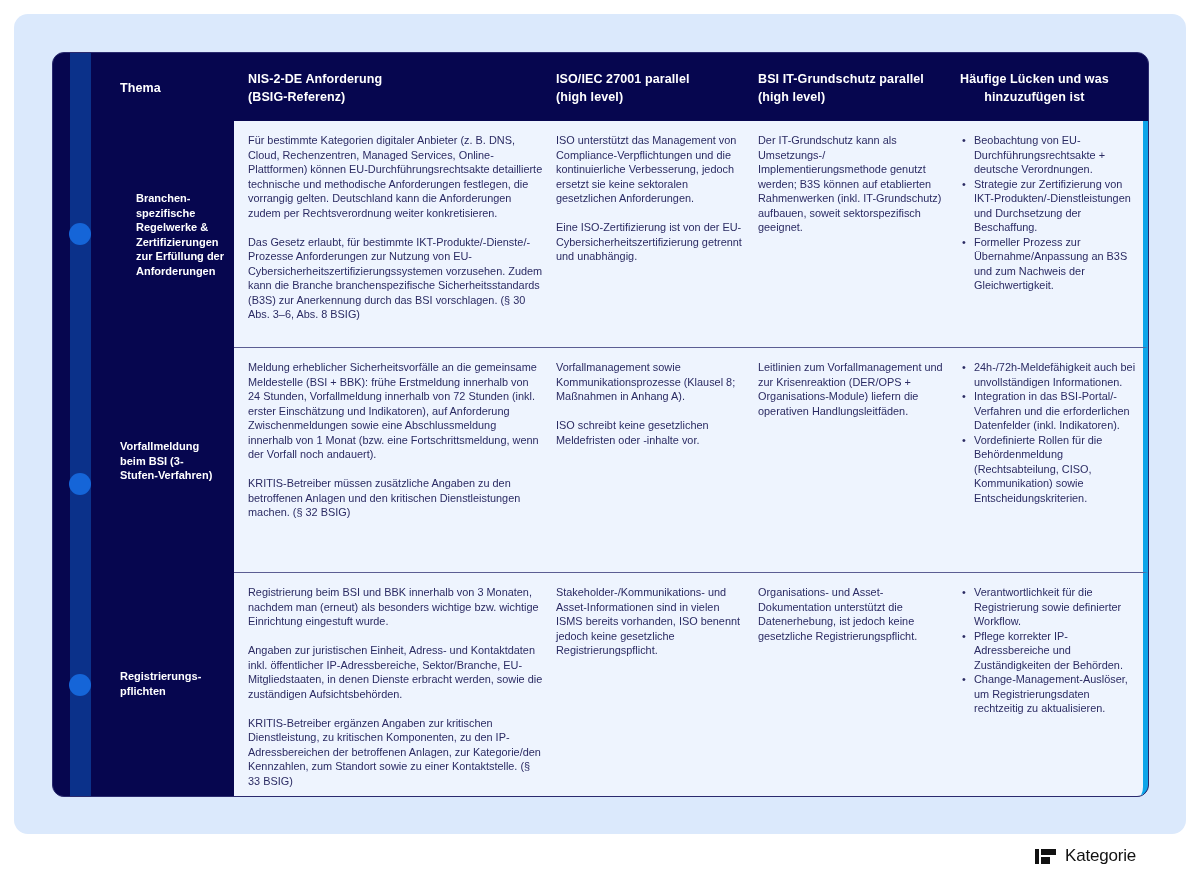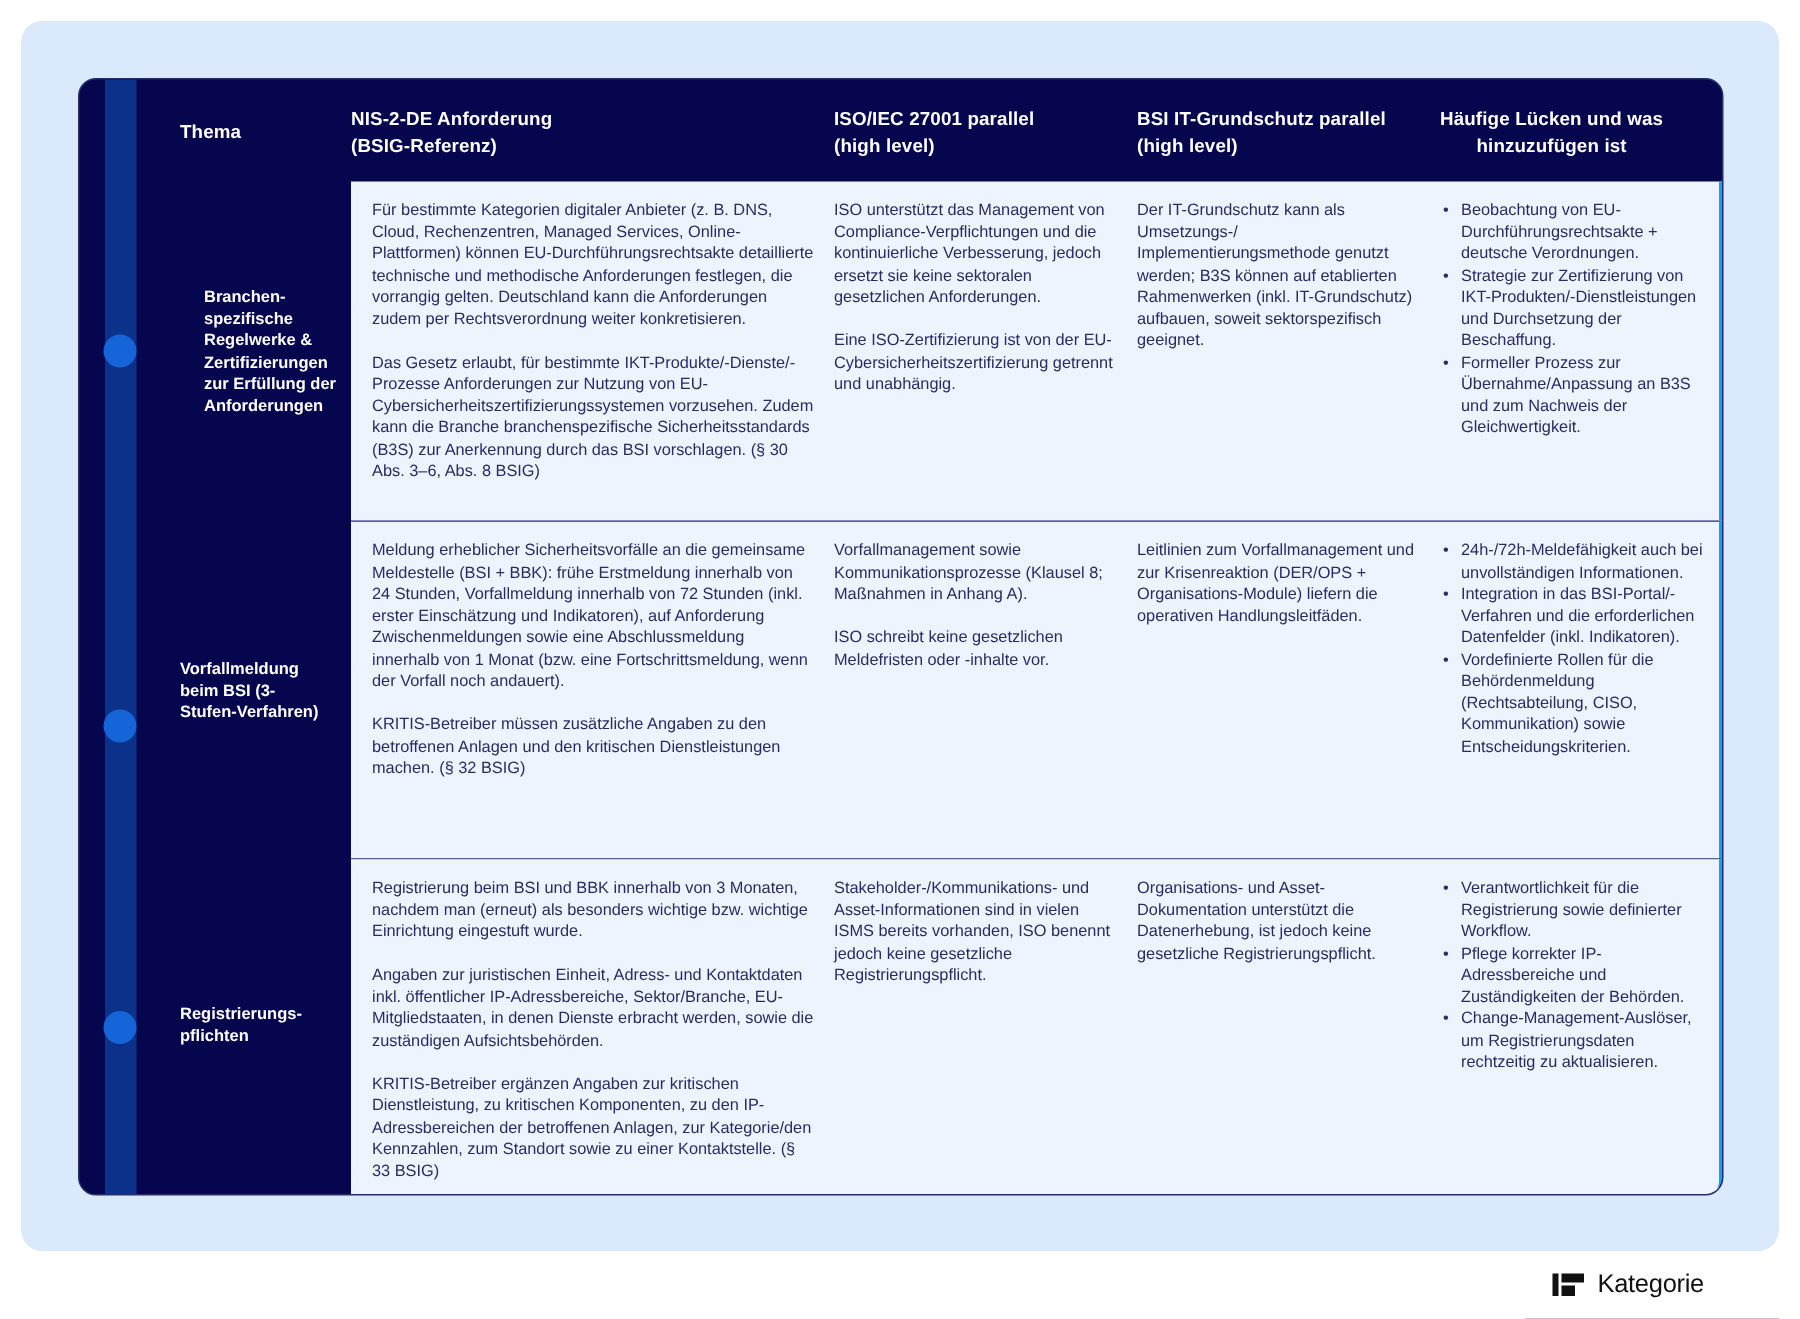--- a/index.html
+++ b/index.html
@@ -35,21 +35,21 @@
   .row {
     position: absolute; left: 0; width: 100%;
   }
   .thema {
     position: absolute; left: 67px; width: 110px; color: #ffffff; font-weight: bold;
     font-size: 11px; line-height: 14.5px;
   }
   .row-body {
     position: absolute; left: 181px; right: 0; top: 0; bottom: 0;
     background: #eef4fe;
-    border-right: 2px solid #0ea5e9;
+    border-right: 5px solid #0ea5e9;
   }
   .row-body.sep { border-top: 1px solid #5b5d93; }
   .cell {
     position: absolute; top: 12px; color: #2b2b63; font-size: 10.9px; line-height: 14.5px;
   }
   .cell p { white-space: pre-line; }
   .cell p + p { margin-top: 14.5px; }
   .cell ul { list-style: none; }
   .cell li { position: relative; padding-left: 14px; white-space: pre-line; }
   .cell li::before {
@@ -75,21 +75,21 @@
 
 <div class="outer-panel"></div>
 
 <div class="table-card">
   <div class="timeline-bar"></div>
 
   <div class="header-row">
     <div class="hcell" style="left:67px; top:26px;">
       <span class="line">Thema</span>
     </div>
-    <div class="hcell" style="left:181px;">
+    <div class="hcell" style="left:195px;">
       <span class="line">NIS-2-DE Anforderung</span>
       <span class="line">(BSIG-Referenz)</span>
     </div>
     <div class="hcell" style="left:503px;">
       <span class="line">ISO/IEC 27001 parallel</span>
       <span class="line">(high level)</span>
     </div>
     <div class="hcell" style="left:705px;">
       <span class="line">BSI IT-Grundschutz parallel</span>
       <span class="line">(high level)</span>

